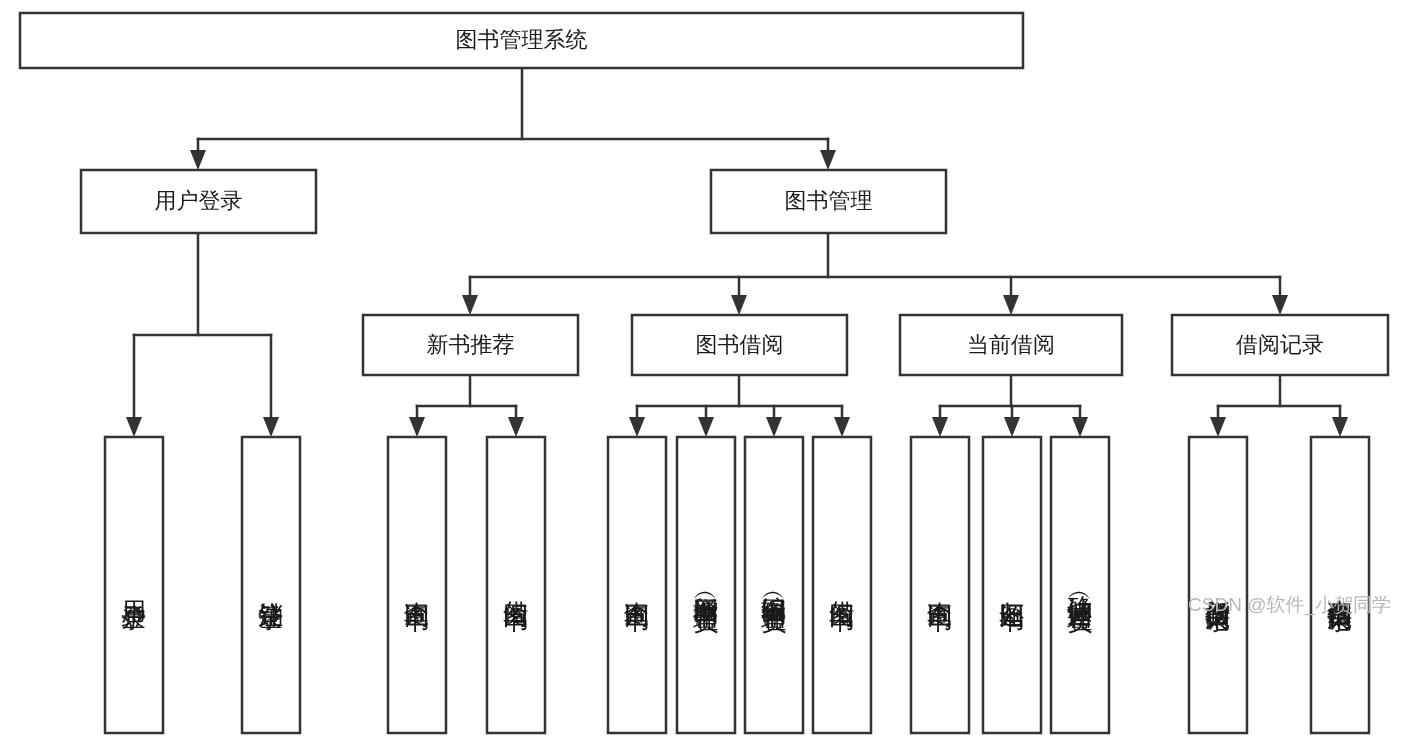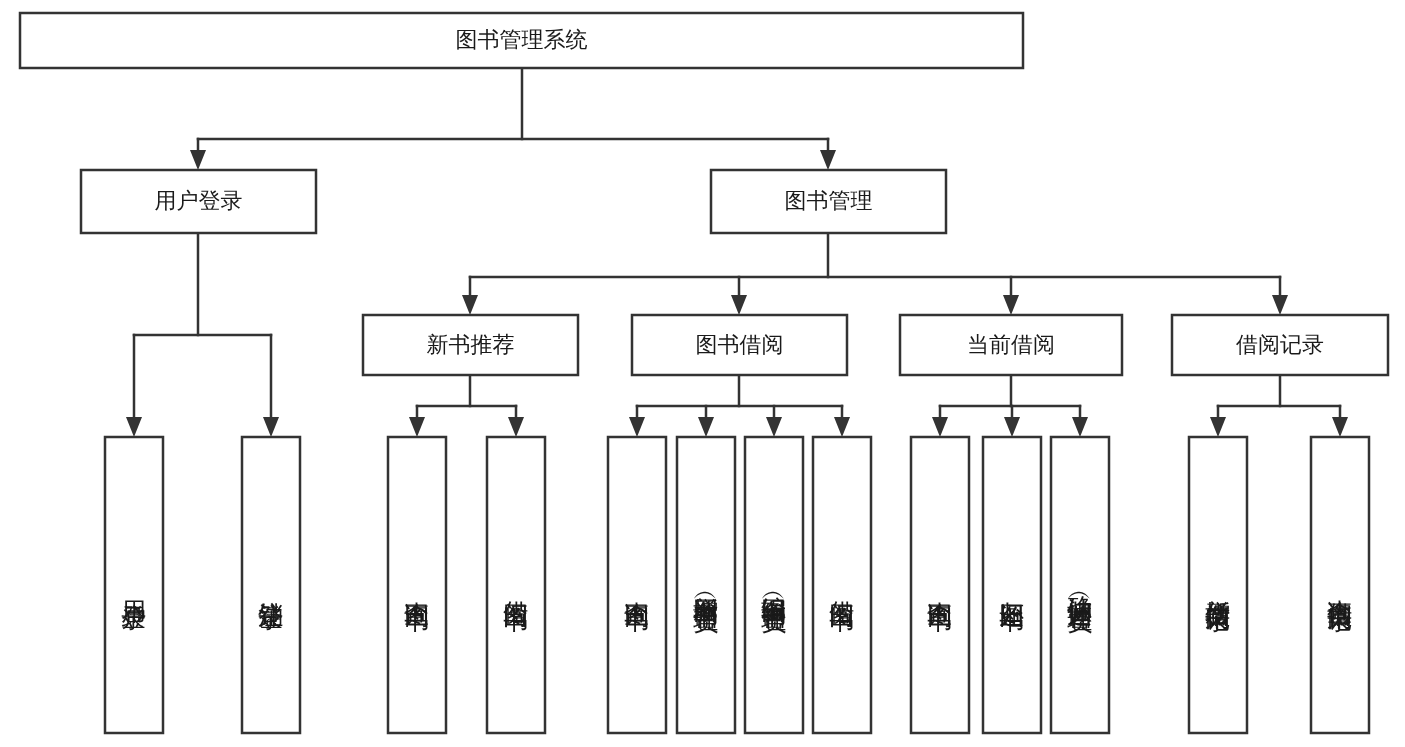--- a/index.html
+++ b/index.html
@@ -189,13 +189,14 @@
       <div class="leaf-label" style="left: 677px; top: 437px; width: 58px; height: 296px;">新增图书（管理员）</div>
       <div class="leaf-label" style="left: 745px; top: 437px; width: 58px; height: 296px;">编辑图书（管理员）</div>
       <div class="leaf-label" style="left: 813px; top: 437px; width: 58px; height: 296px;">借阅图书</div>
       <div class="leaf-label" style="left: 911px; top: 437px; width: 58px; height: 296px;">查询图书</div>
       <div class="leaf-label" style="left: 983px; top: 437px; width: 58px; height: 296px;">归还图书</div>
       <div class="leaf-label" style="left: 1051px; top: 437px; width: 58px; height: 296px;">确认归还（管理员）</div>
       <div class="leaf-label" style="left: 1189px; top: 437px; width: 58px; height: 296px;">新增借阅记录</div>
       <div class="leaf-label" style="left: 1311px; top: 437px; width: 58px; height: 296px;">查询借阅记录</div>
     </div>
 
+  <div class="watermark">CSDN @软件_小贺同学</div>
 </div>
 
 </body></html>

